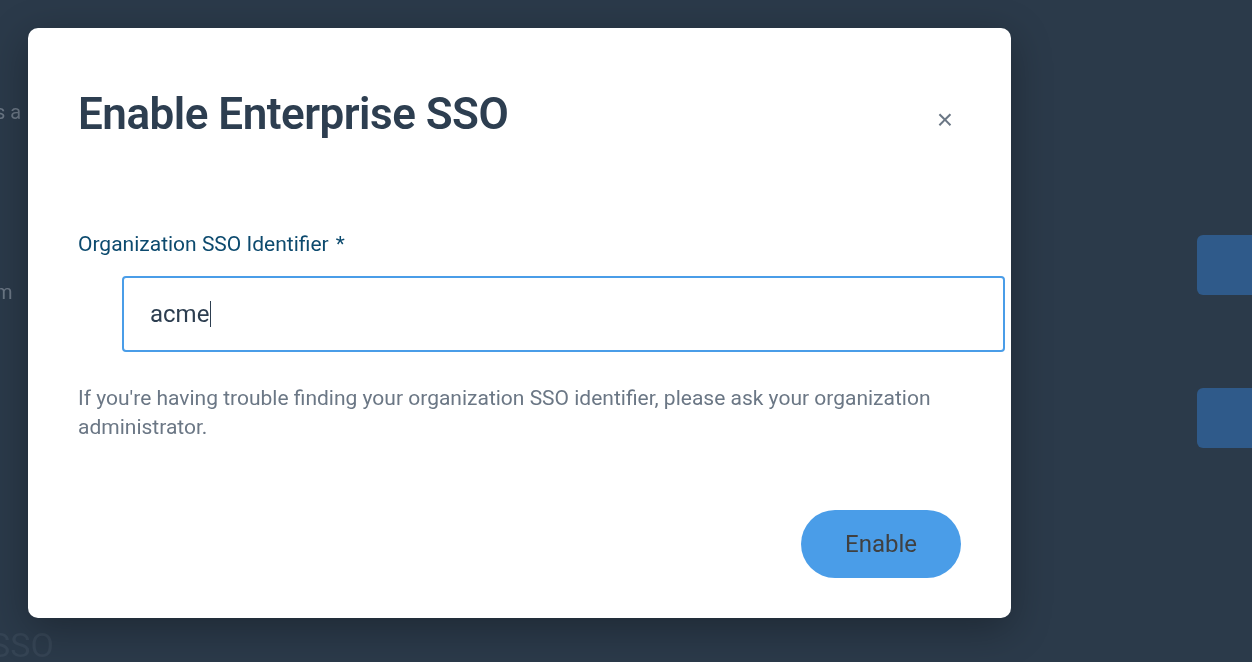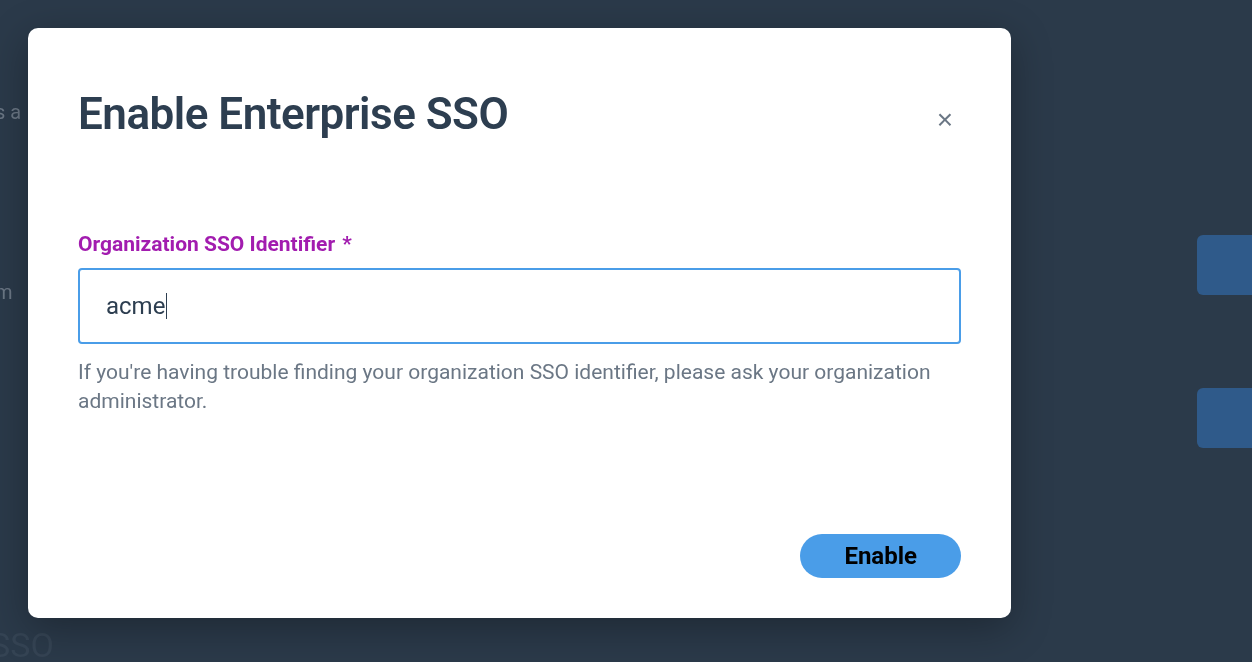--- a/index.html
+++ b/index.html
@@ -100,23 +100,23 @@
       line-height: 1;
       padding: 8px;
       margin-top: 10px;
     }
     .form-group {
       margin-bottom: 20px;
     }
     .form-label {
       display: block;
       font-size: 21px;
-      color: #a21caf;
-      margin-bottom: 12px;
-      font-weight: 700;
+      color: #0c4a6e;
+      margin-bottom: 20px;
+      font-weight: 400;
     }
     .form-label .required {
       margin-left: 2px;
     }
     .caret {
       display: inline-block;
       width: 1px;
       height: 26px;
       background: #2d3e50;
       vertical-align: middle;
@@ -130,43 +130,44 @@
       position: relative;
       width: 100%;
       border: 2px solid #4a9de8;
       border-radius: 4px;
       padding: 22px 26px;
       font-size: 24px;
       color: #2d3e50;
       background: #fff;
       display: flex;
       align-items: center;
+      margin-left: 44px;
     }
     .input-text {
       white-space: pre;
     }
     .help-text {
       font-size: 21px;
       color: #6b7785;
-      margin-top: 14px;
+      margin-top: 32px;
       line-height: 1.4;
     }
     .modal-footer {
       margin-top: auto;
       display: flex;
       justify-content: flex-end;
     }
     .enable-btn {
       background: #4a9de8;
-      color: #000000;
+      color: #404040;
       border: none;
       border-radius: 40px;
-      padding: 8px 44px;
+      padding: 20px 44px;
       font-size: 24px;
-      font-weight: 700;
+      font-weight: 400;
       cursor: pointer;
       font-family: inherit;
     }
   </style>
 </head>
 <body>
 
 <div class="backdrop">
   <div class="bg-content">
     <div class="bg-text-1">s a</div>

